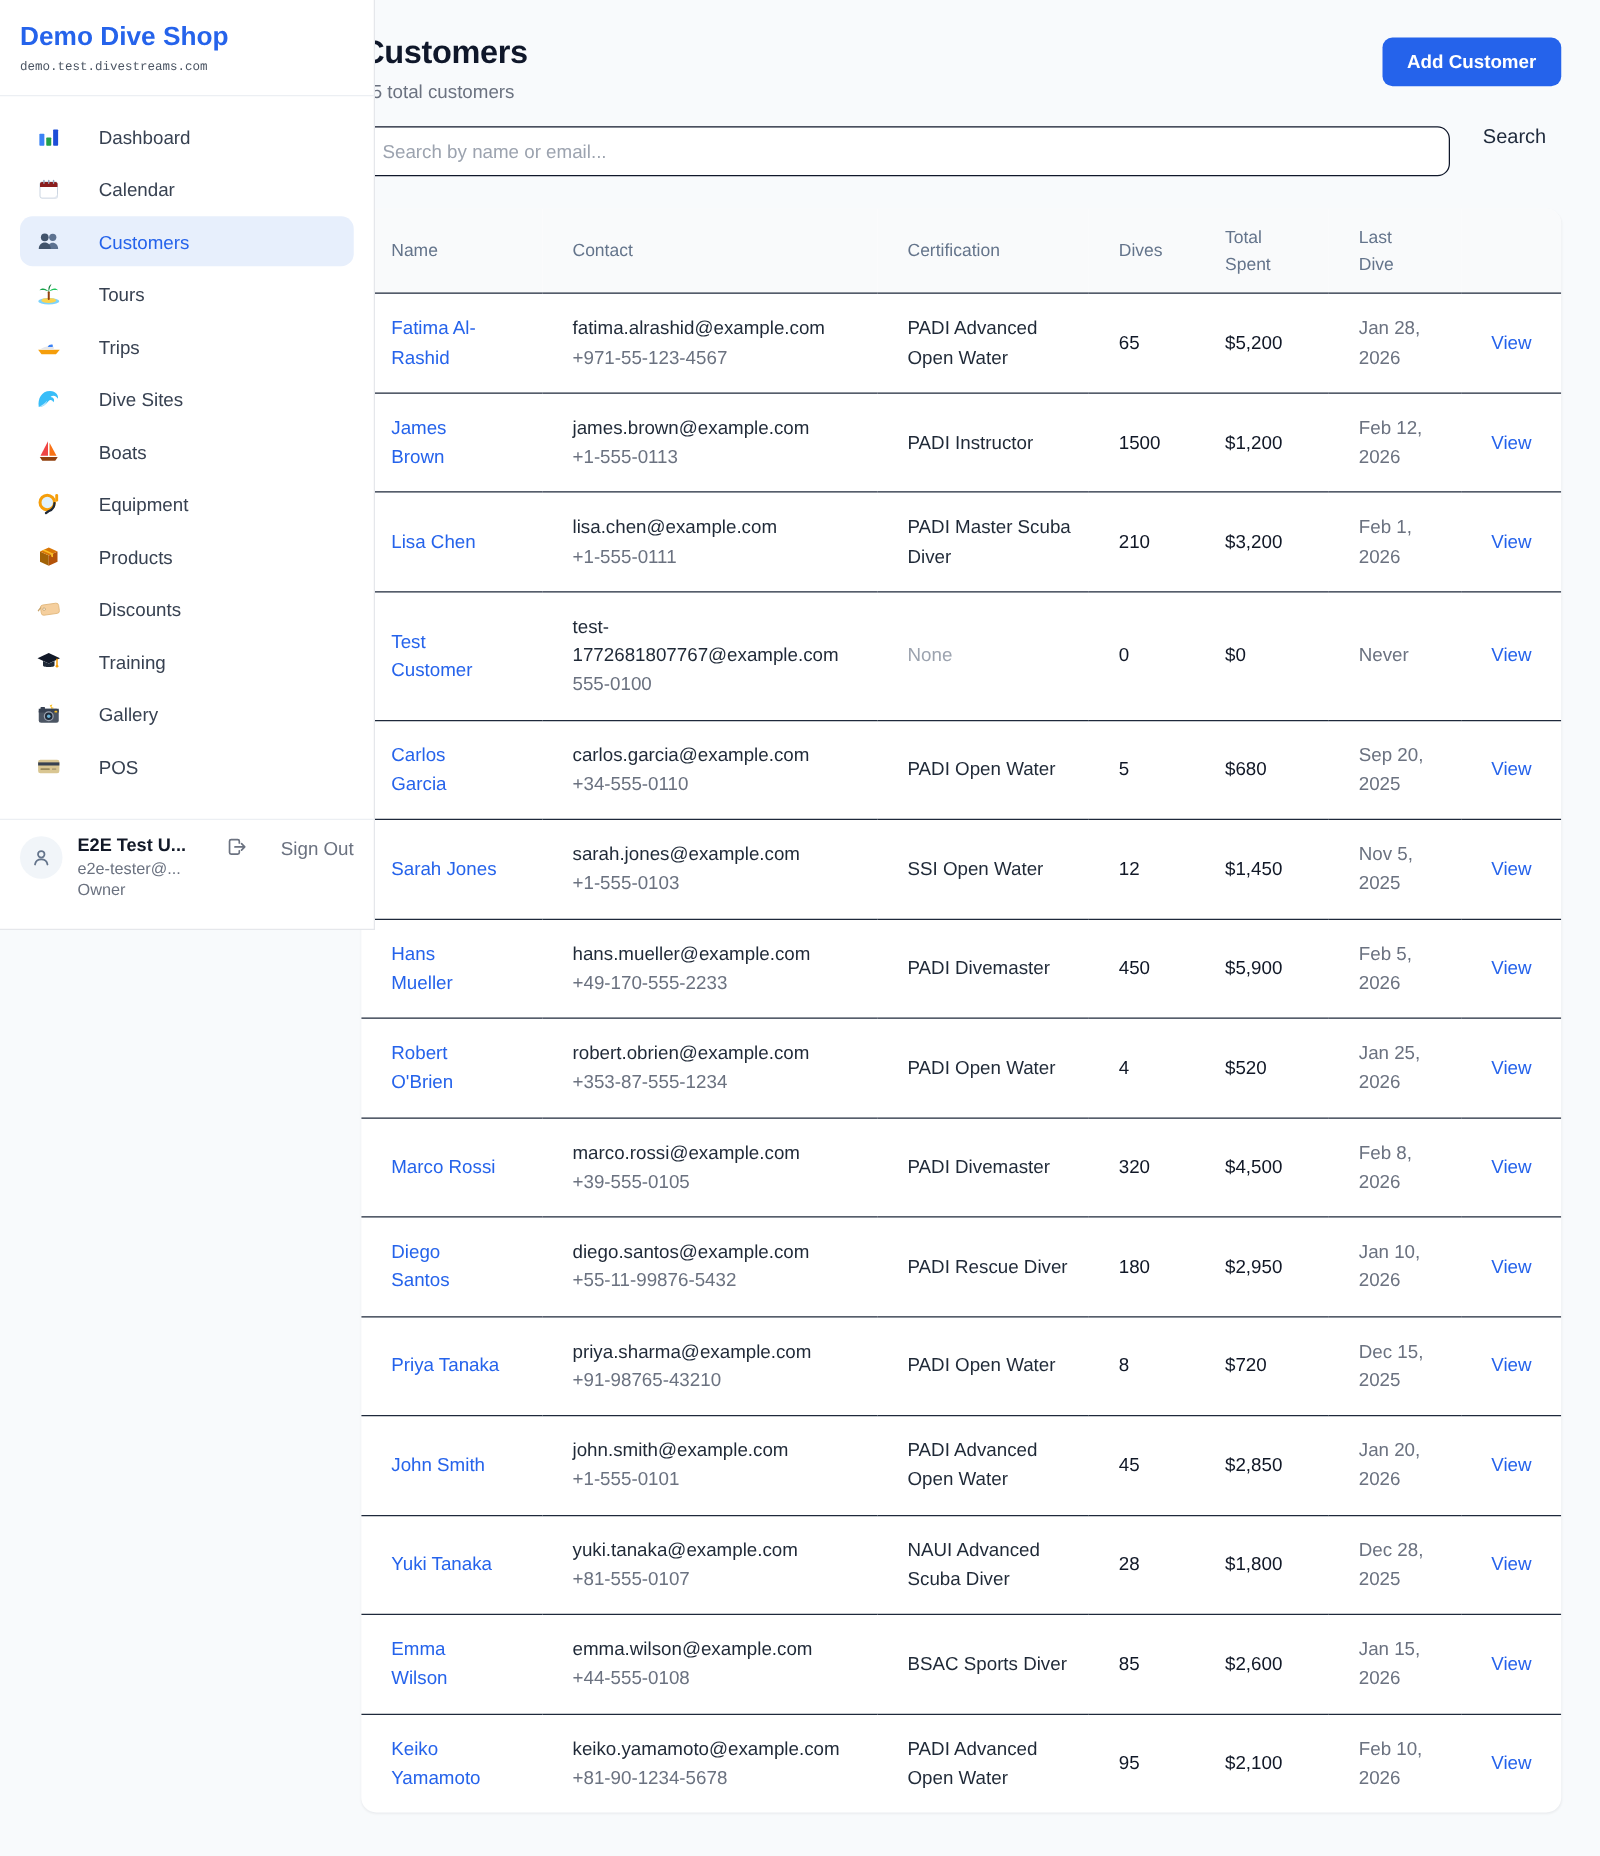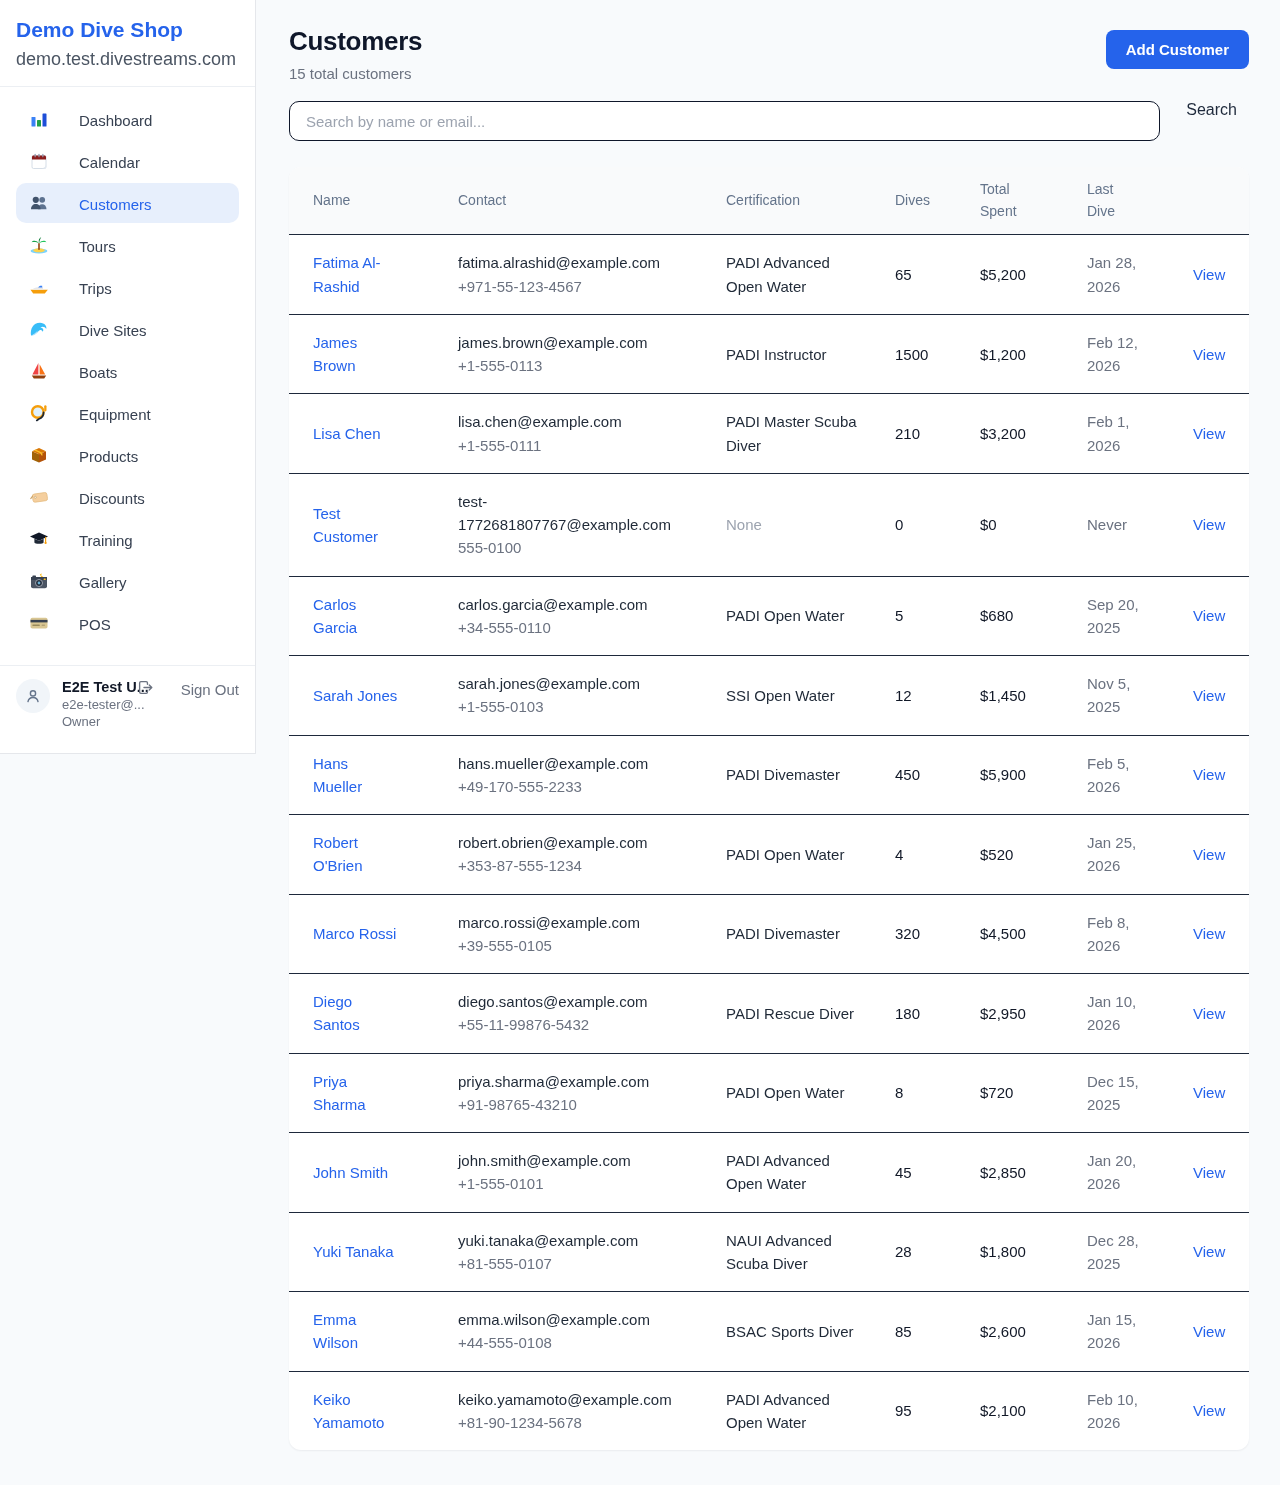--- a/index.html
+++ b/index.html
@@ -1,24 +1,24 @@
 <!DOCTYPE html>
 <html style="--accent: #2563eb;"><head>
 <meta charset="utf-8">
 <style>
   * { margin:0; padding:0; box-sizing:border-box; }
   html,body { background:#f8fafc; font-family:"Liberation Sans", sans-serif; color:#111827; }
   body { width:1280px; min-height:1485px; position:relative; }
 
   
-  .sidebar { position:absolute; left:0; top:0; width:256px; background:#ffffff;
+  .sidebar { position:absolute; left:0; top:0; width:300px; background:#ffffff;
              border-right:1px solid #e5e7eb; border-bottom:1px solid #e5e7eb; padding-bottom:6px; }
   .sb-head { padding:18px 16px 16px; border-bottom:1px solid #eceff3; }
   .sb-title { font-size:21px; font-weight:bold; color:var(--accent,#2563eb); }
-  .sb-sub { font-size:18px; color:#4b5563; margin-top:7px; }
+  .sb-sub { font-size:10px; color:#4b5563; margin-top:7px;font-family:Liberation Mono, monospace; }
   .sb-nav { padding:12px 16px; }
   .nav-item { display:flex; align-items:flex-end; gap:30px; padding:10px 13px; border-radius:10px;
               font-size:15px; color:#374151; cursor:pointer; margin-bottom:2px; }
   .nav-item.active { background:#e7effc; color:var(--accent,#2563eb); }
   .nav-ico { width:20px; height:20px; flex:0 0 20px; display:inline-flex; }
   .nav-ico svg { width:20px; height:20px; }
   .sb-user { border-top:1px solid #eceff3; margin-top:8px; padding:13px 16px 18px;
              display:flex; align-items:flex-start; gap:12px; }
   .avatar { width:34px; height:34px; border-radius:50%; background:#f1f5f9; flex:0 0 34px;
             display:flex; align-items:center; justify-content:center; }
@@ -501,21 +501,21 @@
             </td>
             <td>
               <div class="spent">$2,950</div>
             </td>
             <td>
               <div class="lastdive">Jan 10, 2026</div>
             </td>
             <td><a class="view-link" href="#">View</a></td>
           </tr>
           <tr>
-            <td class="name-cell"><a class="name-link" href="#">Priya Sharma</a></td>
+            <td class="name-cell"><a class="name-link" href="#">Priya Tanaka</a></td>
             <td>
               <div>
                 <div class="email">priya.sharma@example.com</div>
                 <div class="phone">+91-98765-43210</div>
               </div>
             </td>
             <td>
               <div class="cert">PADI Open Water</div>
             </td>
             <td>

